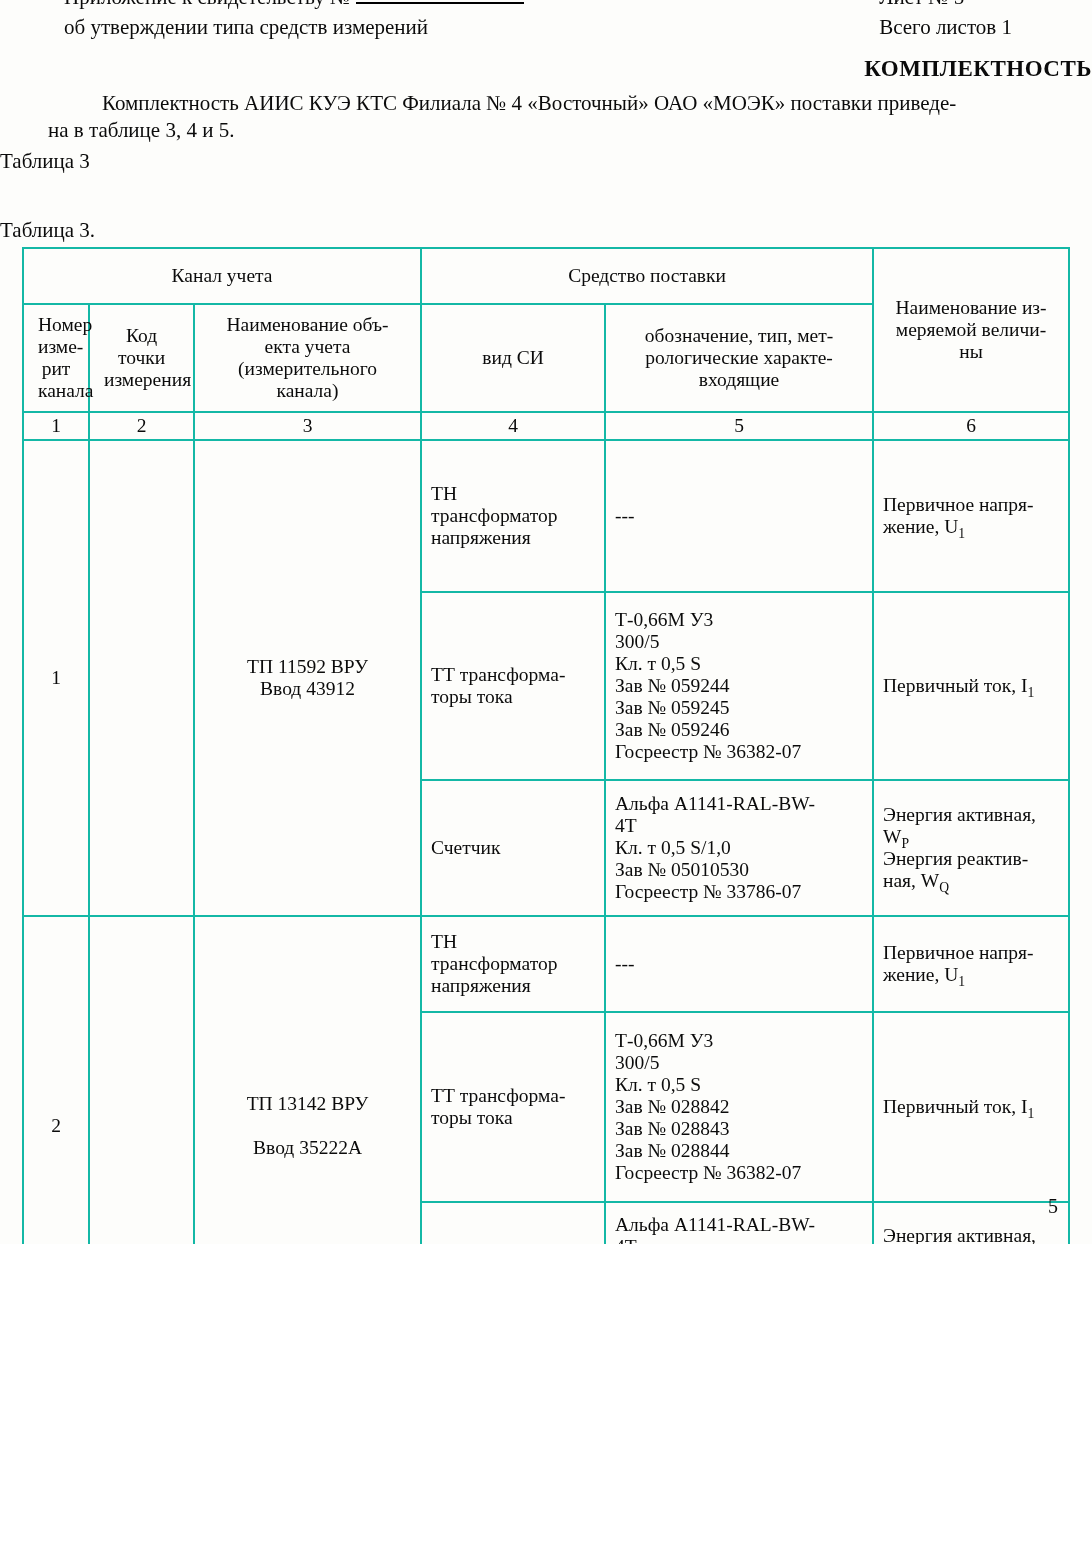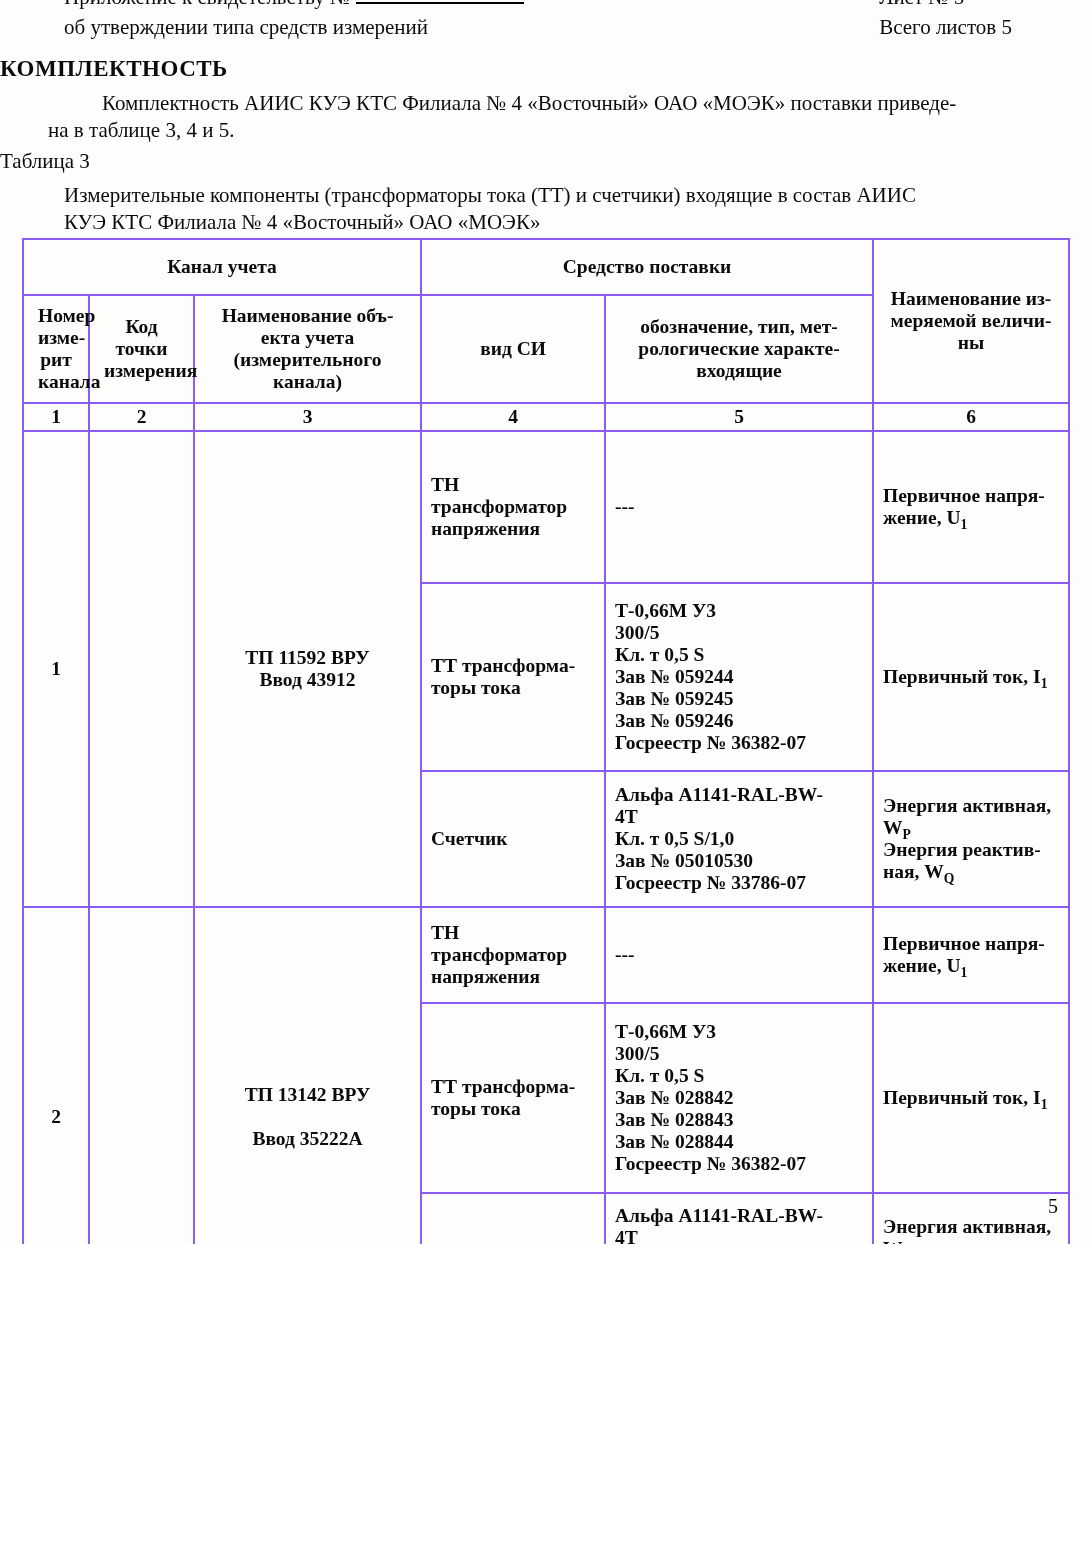--- a/index.html
+++ b/index.html
@@ -8,34 +8,34 @@
     width:1092px; height:1244px; position:relative; overflow:hidden;
     background:#fdfdfb; color:#0b0b0b;
     font-family:"Liberation Serif", "DejaVu Serif", serif;
   }
   .doc-header { display:flex; justify-content:space-between; padding:0 80px 0 64px; }
   .clip { height:13px; overflow:hidden; }
   .clip-inner { margin-top:-15px; font-size:21px; white-space:nowrap; filter:blur(0.4px); }
   .blank-line { display:inline-block; width:168px; height:18px; border-bottom:2px solid #000; vertical-align:baseline; margin-left:6px; }
   .hdr-line2 { font-size:21px; margin-top:2px; }
 
-  .title { text-align:left; font-size:23px; font-weight:bold; margin-top:16px; letter-spacing:0.5px; }
+  .title { text-align:right; font-size:23px; font-weight:bold; margin-top:16px; letter-spacing:0.5px; }
 
   .para { font-size:21px; margin:8px 24px 0 64px; line-height:1.3; }
   .indent { text-indent:54px;margin-left:48px; }
   .pre { white-space:pre-line; }
 
   .right-label { font-size:21px; margin-right:28px; margin-top:4px; }
   .caption { margin-top:44px; margin-bottom:4px; }
 
   table {
     border-collapse:collapse; table-layout:fixed; width:1046px;
     margin:2px 0 0 22px; font-size:19.5px;
   }
-  th, td { border:2px solid #8b5cf6; vertical-align:middle; padding:2px 14px; font-weight:bold; }
+  th, td { border:2px solid #14b8a6; vertical-align:middle; padding:2px 14px; font-weight:normal; }
   th { text-align:center; }
   .lpad { padding-left:9px; text-align:left; }
   .center { text-align:center; }
   sub { font-size:70%; line-height:0; }
 
   .c1 { width:66px; } .c2 { width:105px; } .c3 { width:227px; }
   .c4 { width:184px; } .c5 { width:268px; } .c6 { width:196px; }
 
   .hr1 { height:56px; } .hr2 { height:108px;margin-left:26px; } .hr3 { height:26px; }
   .g1a { height:152px; } .g1b { height:188px; } .g1c { height:136px; }
@@ -56,34 +56,33 @@
         </div>
       </div>
       <div class="hdr-line2">об утверждении типа средств измерений</div>
     </div>
     <div>
       <div class="clip">
         <div class="clip-inner">
           <span>Лист № 5</span>
         </div>
       </div>
-      <div class="hdr-line2">Всего листов 5</div>
+      <div class="hdr-line2">Всего листов 1</div>
     </div>
   </div>
 
   <div class="title">КОМПЛЕКТНОСТЬ</div>
 
   <p class="para indent pre">Комплектность АИИС КУЭ КТС Филиала № 4 «Восточный» ОАО «МОЭК» поставки приведе-
 на в таблице 3, 4 и 5.</p>
 
   <div class="right-label">Таблица 3</div>
 
-  <p class="para pre">Измерительные компоненты (трансформаторы тока (ТТ) и счетчики)  входящие в состав  АИИС
-КУЭ КТС Филиала № 4 «Восточный» ОАО «МОЭК»</p>
-
+
+  <div class="right-label caption">Таблица 3.</div>
 
   <table>
     <colgroup>
       <col class="c1">
         <col class="c2">
         <col class="c3">
         <col class="c4">
         <col class="c5">
         <col class="c6">
     </colgroup>

